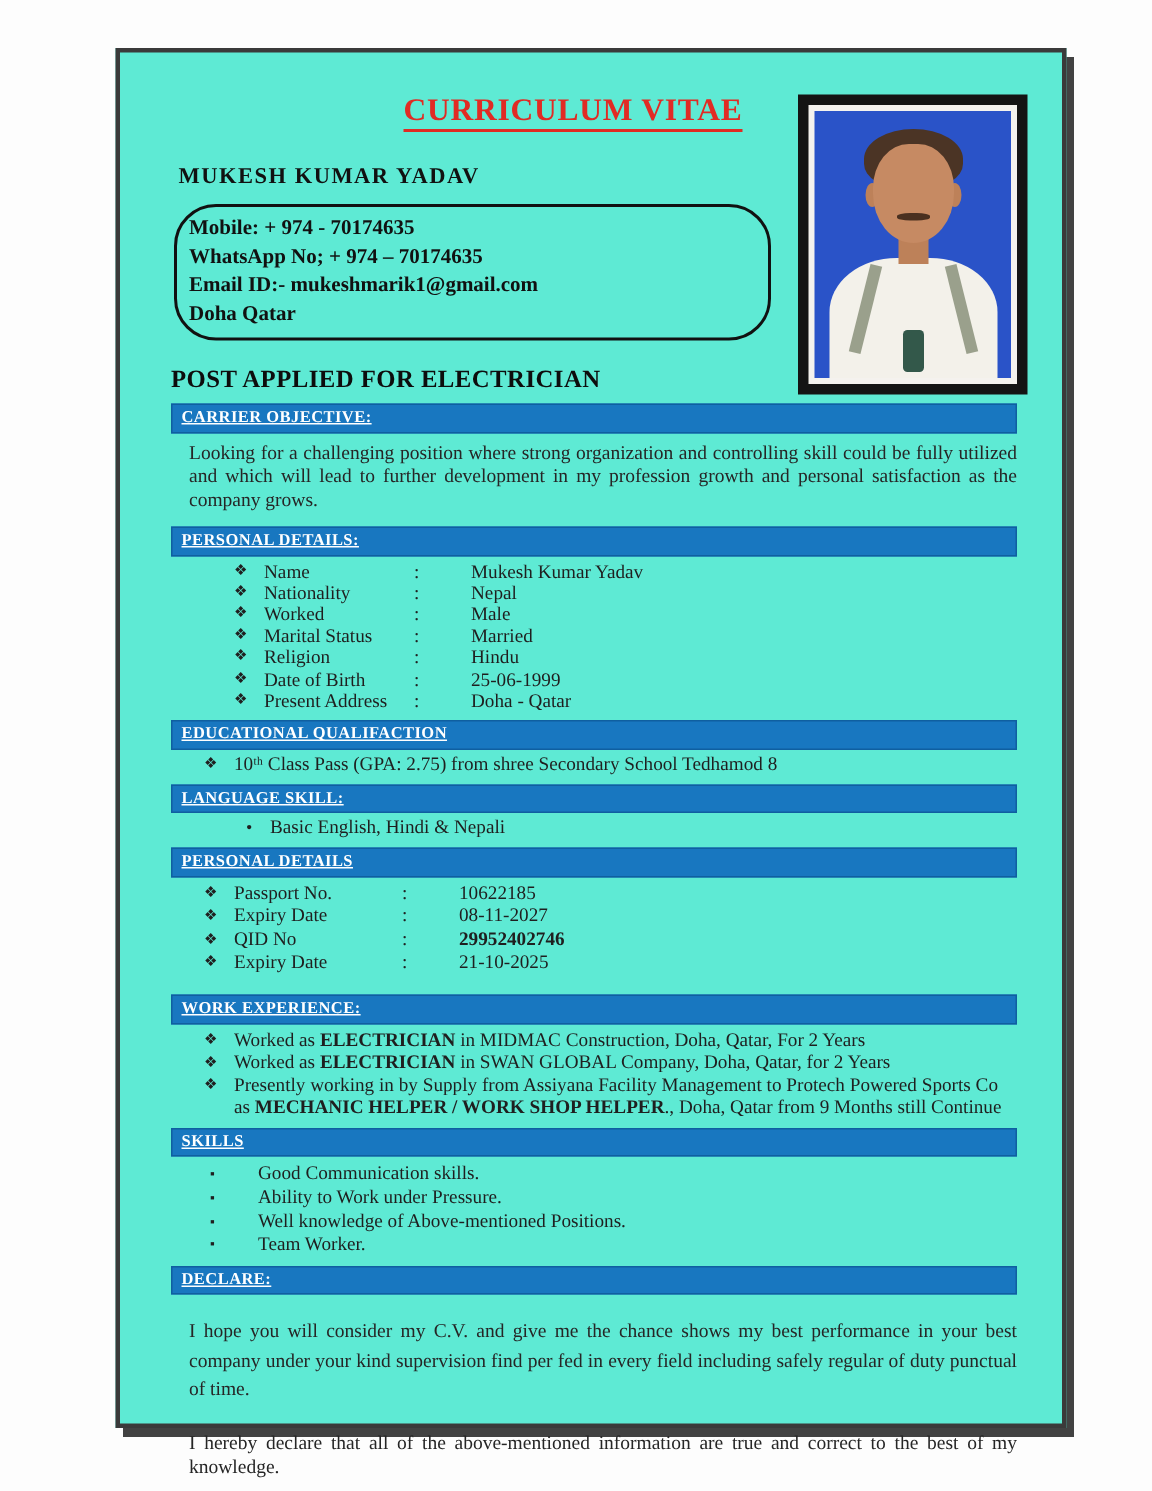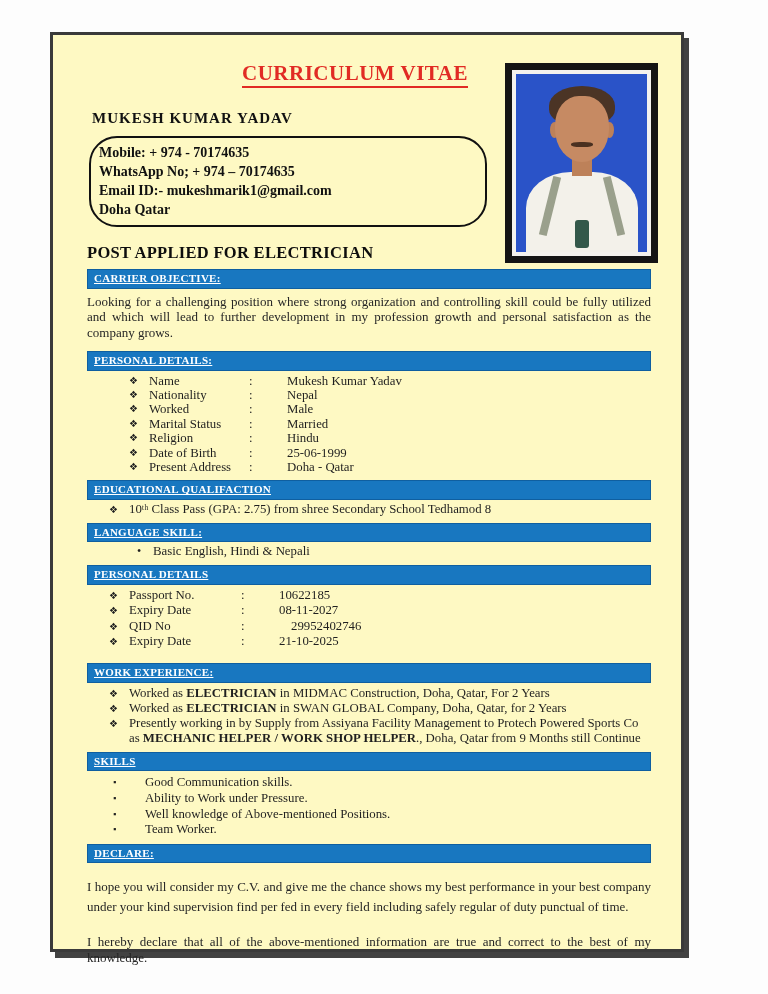--- a/index.html
+++ b/index.html
@@ -2,22 +2,22 @@
 <html><head>
 <meta charset="utf-8">
 <style>
   html,body{margin:0;padding:0;background:#ffffff;}
   .canvas{
     position:relative;width:768px;height:994px;background:#fdfdfd;
     font-family:"Liberation Serif","DejaVu Serif",serif;color:#1d1d1d;
     overflow:hidden;
   }
   .page{
-    position:absolute;left:50px;top:32px;width:634px;height:920px;
-    background:#fef9c3;border:3px solid #3a3a3a;
+    position:absolute;left:77px;top:32px;width:634px;height:920px;
+    background:#5eead4;border:3px solid #3a3a3a;
     box-shadow:5px 6px 0 #424242;
     box-sizing:border-box;
     padding:18px 30px 0 34px;
   }
   .title{
     text-align:center;padding-right:28px;margin-top:8px;
     font-size:21px;font-weight:bold;color:#e12b24;letter-spacing:0.5px;
   }
   .title span{border-bottom:2.5px solid #e12b24;padding-bottom:1px;}
   .name{
@@ -55,28 +55,28 @@
     font-size:16.5px;font-weight:bold;color:#0d0d0d;letter-spacing:0.3px;
   }
   .bar{
     margin-top:6px;background:#1877c0;border:1px solid #0f5fa0;
     color:#fff;font-weight:bold;font-size:11px;
     padding:1px 6px 2px 6px;height:14.5px;line-height:14px;
   }
   .bar span{text-decoration:underline;letter-spacing:0.3px;}
   .bar.gap-lg{margin-top:14px;}
   .para{
-    margin:5px 0 11px 0;font-size:13px;line-height:15.5px;text-align:justify;color:#262626;
+    margin:5px 0 11px 12px;font-size:13px;line-height:15.5px;text-align:justify;color:#262626;
   }
   .rows{margin-top:3px;margin-bottom:3px;}
   .detail-row{display:grid;font-size:12.8px;line-height:14.4px;color:#1f1f1f;}
   .rows.personal .detail-row{margin-left:42px;grid-template-columns:20px 100px 38px 1fr;}
   .rows.docs .detail-row{margin-left:22px;grid-template-columns:20px 112px 38px 1fr;line-height:15.4px;}
   .detail-row .blt{font-size:10px;}
-  .detail-row .val.bold{font-weight:normal;margin-left:12px;}
+  .detail-row .val.bold{font-weight:bold;}
   .inline-row{display:grid;grid-template-columns:20px 1fr;margin-left:22px;font-size:12.8px;line-height:15px;margin-top:2px;margin-bottom:3px;color:#1f1f1f;}
   .inline-row .blt{font-size:10px;}
   .inline-row.lang{grid-template-columns:16px 1fr;margin-left:50px;}
   .inline-row.lang .blt{font-size:12px;}
   .work-list{margin:3px 0 2px 0;}
   .work-item{display:grid;grid-template-columns:20px 1fr;margin-left:22px;font-size:12.8px;line-height:15px;color:#1f1f1f;}
   .work-item .blt{font-size:10px;}
   .skills-list{margin:4px 0 2px 0;}
   .skill-item{display:grid;grid-template-columns:18px 14px 1fr;margin-left:26px;font-size:12.8px;line-height:15.6px;color:#1f1f1f;}
   .skill-item .blt{font-size:9px;}

